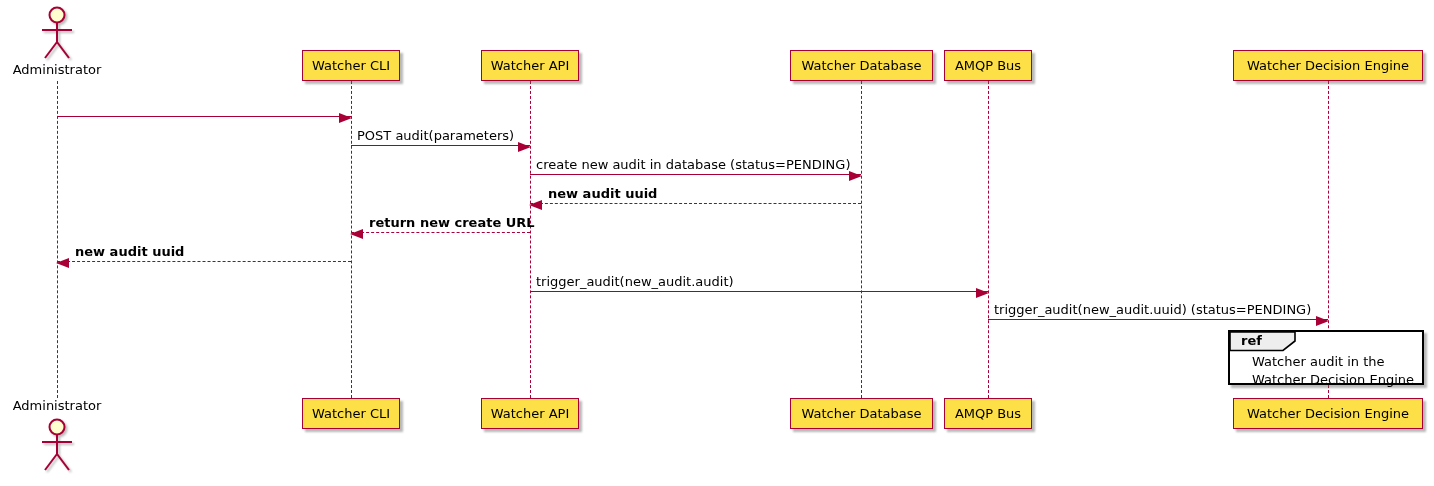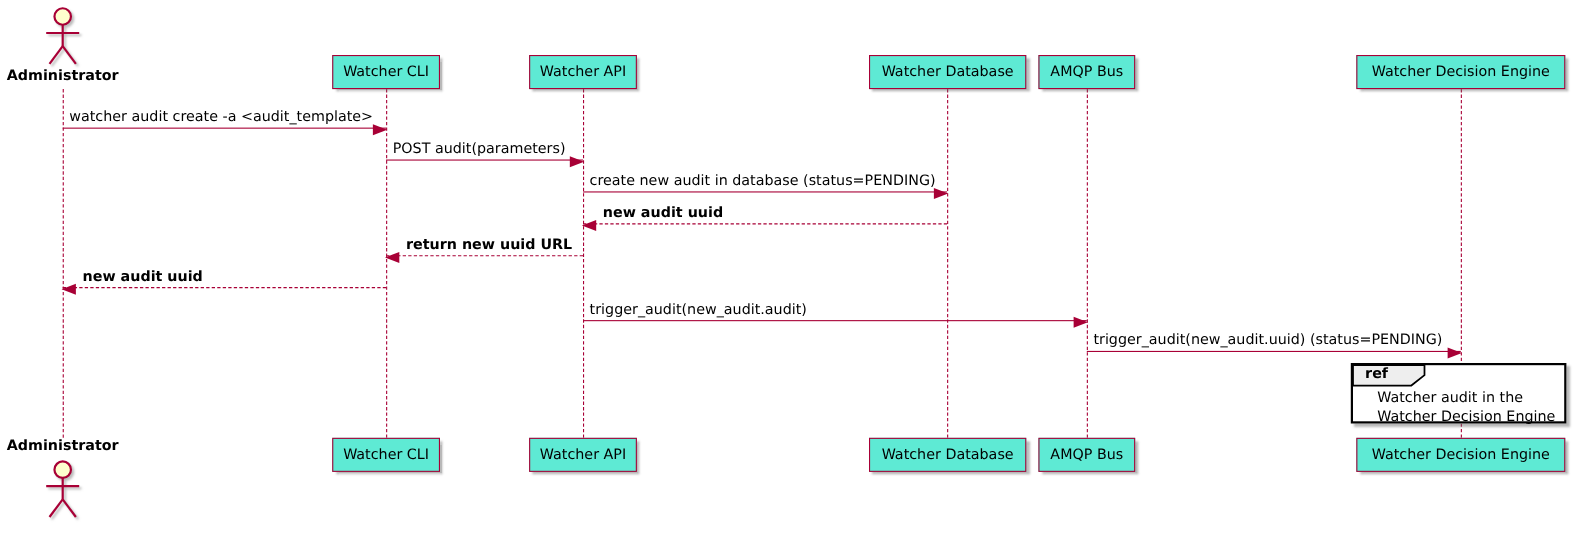--- a/index.html
+++ b/index.html
@@ -18,37 +18,36 @@
     top: 81px;
     height: 317px;
     width: 0;
     border-left: 1px dashed #A80036;
     z-index: 0;
   }
   .pbox {
     position: absolute;
     height: 31px;
     box-sizing: border-box;
-    background: #5eead4;
+    background: #fde047;
     border: 1.5px solid #A80036;
     box-shadow: 3px 3px 2px rgba(100,100,100,0.45);
     display: flex;
     align-items: center;
     justify-content: center;
     white-space: nowrap;
     z-index: 2;
   }
   .actor-label {
     position: absolute;
     width: 114px;
     left: 0;
     text-align: center;
     white-space: nowrap;
     z-index: 2;
-    font-weight: bold;
   }
   .actor-svg { position: absolute; left: 32px; z-index: 2;
     filter: drop-shadow(2px 2px 1px rgba(120,120,120,0.5)); }
   .msg { position: absolute; height: 16px; z-index: 1; }
   .msg-line { position: absolute; left: 0; right: 0; bottom: 0; height: 0; }
   .msg.solid  .msg-line { border-bottom: 1.5px solid #A80036; }
   .msg.dashed .msg-line { border-bottom: 1.5px dashed #A80036; }
   .msg-label {
     position: absolute;
     top: -1px;
@@ -111,41 +110,40 @@
     <span>Watcher Database</span>
   </div>
   <div class="pbox" style="left:944px;  top:50px; width:88px">
     <span>AMQP Bus</span>
   </div>
   <div class="pbox" style="left:1233px; top:50px; width:190px">
     <span>Watcher Decision Engine</span>
   </div>
 
   <div class="msg solid dir-r" style="left:57px;  top:101px; width:294px">
-    <span class="msg-label">watcher audit create -a &lt;audit_template&gt;</span>
     <span class="msg-line"></span>
     <span class="ah ah-r"></span>
   </div>
   <div class="msg solid dir-r" style="left:530px; top:159px; width:331px">
     <span class="msg-label">create new audit in database (status=PENDING)</span>
     <span class="msg-line"></span>
     <span class="ah ah-r"></span>
   </div>
   <div class="msg solid dir-r" style="left:351px; top:130px; width:179px">
     <span class="msg-label">POST audit(parameters)</span>
     <span class="msg-line"></span>
     <span class="ah ah-r"></span>
   </div>
   <div class="msg dashed dir-l" style="left:530px; top:188px; width:331px">
     <span class="msg-label">new audit uuid</span>
     <span class="msg-line"></span>
     <span class="ah ah-l"></span>
   </div>
   <div class="msg dashed dir-l" style="left:351px; top:217px; width:179px">
-    <span class="msg-label">return new uuid URL</span>
+    <span class="msg-label">return new create URL</span>
     <span class="msg-line"></span>
     <span class="ah ah-l"></span>
   </div>
   <div class="msg dashed dir-l" style="left:57px;  top:246px; width:294px">
     <span class="msg-label">new audit uuid</span>
     <span class="msg-line"></span>
     <span class="ah ah-l"></span>
   </div>
   <div class="msg solid dir-r" style="left:530px; top:276px; width:458px">
     <span class="msg-label">trigger_audit(new_audit.audit)</span>

